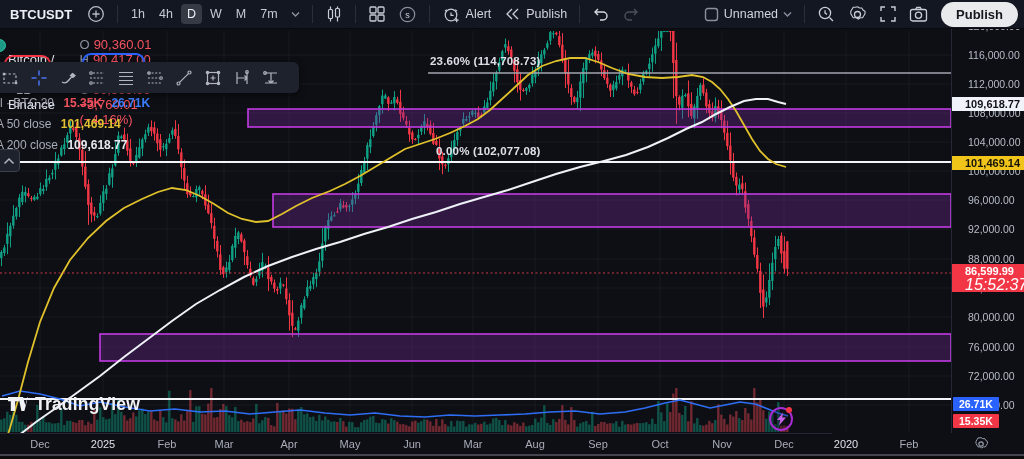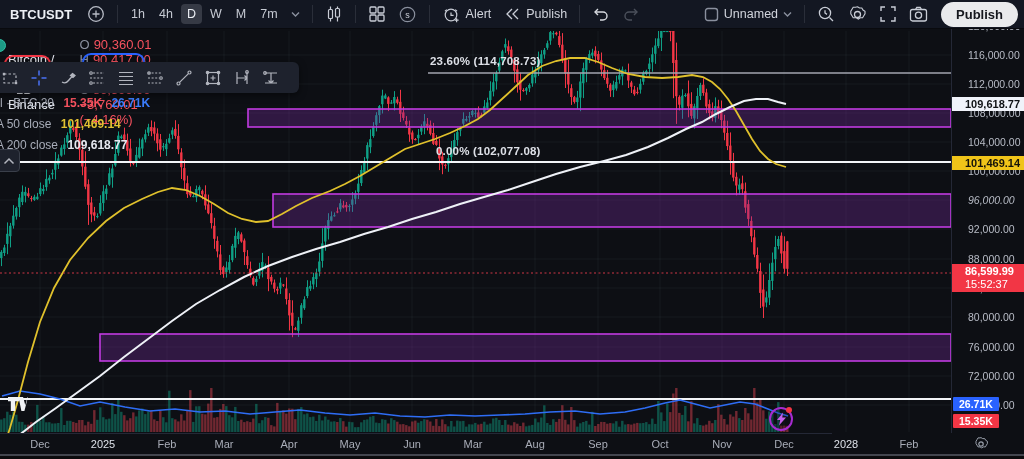--- a/index.html
+++ b/index.html
@@ -73,21 +73,21 @@
     border:2px solid #a62bd0; border-radius:50%; display:flex; align-items:center; justify-content:center; cursor:pointer; background:rgba(18,8,24,.25); }
   .bubble .dot { position:absolute; right:-1px; top:-2px; width:6px; height:6px; border-radius:50%; background:#f23645; }
   
   .pscale { position:absolute; left:951px; top:29px; width:73px; height:404px; z-index:3;
     border-left:1px solid #242836; background:#0d0f14; cursor:ns-resize; }
   .ptick { position:absolute; left:16px; font-size:10.5px; color:#b8bcc6; }
   .plabel { position:absolute; left:0; width:73px; font-size:11px; font-weight:700; padding:1px 0 1px 13px; z-index:4; }
   .pl-white { top:68px; background:#f0f3fa; color:#101316; }
   .pl-yellow { top:127px; background:#f0c419; color:#15130a; }
   .pl-red { top:235px; background:#f23645; color:#fff; line-height:13px; }
-  .pl-red .cd { font-weight:400; font-size:11px; }
+  .pl-red .cd { font-weight:400; font-size:16px;font-style:italic; }
   .klabel { position:absolute; left:1px; font-size:10.5px; font-weight:700; color:#fff; padding:1px 6px; border-radius:1px; z-index:4; }
   .kl-blue { top:368px; background:#2962ff; }
   .kl-red { top:385px; background:#f23645; }
   
   .taxis { position:absolute; left:0; top:433px; width:832px; height:21px; z-index:3;
     border-top:1px solid #242836; background:#0d0f14; cursor:ew-resize; }
   .ttick { position:absolute; top:4px; transform:translateX(-50%); font-size:11px; color:#a9adb8; }
   .ttick.year { color:#dde1e8; }
   .taxis-gear { position:absolute; left:973px; top:2px; background:none; border:0; cursor:pointer; }
   .bottom-strip { position:absolute; left:0; top:454px; width:1024px; height:5px; background:#0b0b0d; border-top:2px solid #43464f; z-index:9; }
@@ -1160,38 +1160,39 @@
         <path d="M1.5 6.5L6 2l4.5 4.5"></path>
       </svg>
   </button>
 
   <div class="watermark">
     <svg width="21" height="21" viewBox="0 0 21 21">
         <path d="M1 3h11v4.2H8.2V17H3.8V7.2H1z" fill="#f0f2f5"></path>
         <path d="M11.5 3h4.6l2.2 8.2L20.5 3H21v0l-3.6 14h-3z" fill="#f0f2f5"></path>
         <circle cx="14" cy="5.1" r="2.1" fill="#f0f2f5"></circle>
       </svg>
+    <span class="wm-text">TradingView</span>
   </div>
 
   <button class="bubble">
     <svg width="11" height="14" viewBox="0 0 11 14">
         <path d="M7 .5L1 8h3.2L3 13.5 10 5.5H6.3z" fill="#c45fe8"></path>
       </svg>
     <span class="dot"></span>
   </button>
 
   <div class="pscale" id="pscale">
       <div class="ptick" style="top: 370px;">68,000.00</div>
       <div class="ptick" style="top: 341px;">72,000.00</div>
       <div class="ptick" style="top: 312px;">76,000.00</div>
       <div class="ptick" style="top: 282px;">80,000.00</div>
       <div class="ptick" style="top: 253px;">84,000.00</div>
       <div class="ptick" style="top: 224px;">88,000.00</div>
       <div class="ptick" style="top: 194px;">92,000.00</div>
-      <div class="ptick" style="top: 165px; font-style: italic;">96,000.00</div>
+      <div class="ptick" style="top: 165px;">96,000.00</div>
       <div class="ptick" style="top: 136px;">100,000.00</div>
       <div class="ptick" style="top: 107px;">104,000.00</div>
       <div class="ptick" style="top: 78px;">108,000.00</div>
       <div class="ptick" style="top: 49px;">112,000.00</div>
       <div class="ptick" style="top: 20px;">116,000.00</div>
       <div class="ptick" style="top: -9px;">120,000.00</div>
     <div class="plabel pl-white">109,618.77</div>
     <div class="plabel pl-yellow">101,469.14</div>
     <div class="plabel pl-red">
       <div>86,599.99</div>
@@ -1214,18 +1215,18 @@
       <div class="ttick" style="left: 224px;">Mar</div>
       <div class="ttick" style="left: 289px;">Apr</div>
       <div class="ttick" style="left: 350px;">May</div>
       <div class="ttick" style="left: 412px;">Jun</div>
       <div class="ttick" style="left: 473px;">Mar</div>
       <div class="ttick" style="left: 535px;">Aug</div>
       <div class="ttick" style="left: 598px;">Sep</div>
       <div class="ttick" style="left: 660px;">Oct</div>
       <div class="ttick" style="left: 722px;">Nov</div>
       <div class="ttick" style="left: 784px;">Dec</div>
-      <div class="ttick year" style="left: 846px;">2028</div>
+      <div class="ttick year" style="left: 846px;">2020</div>
       <div class="ttick" style="left: 909px;">Feb</div>
     </div>
 
   <div class="bottom-strip"></div>
 </div>
 
 </body></html>

